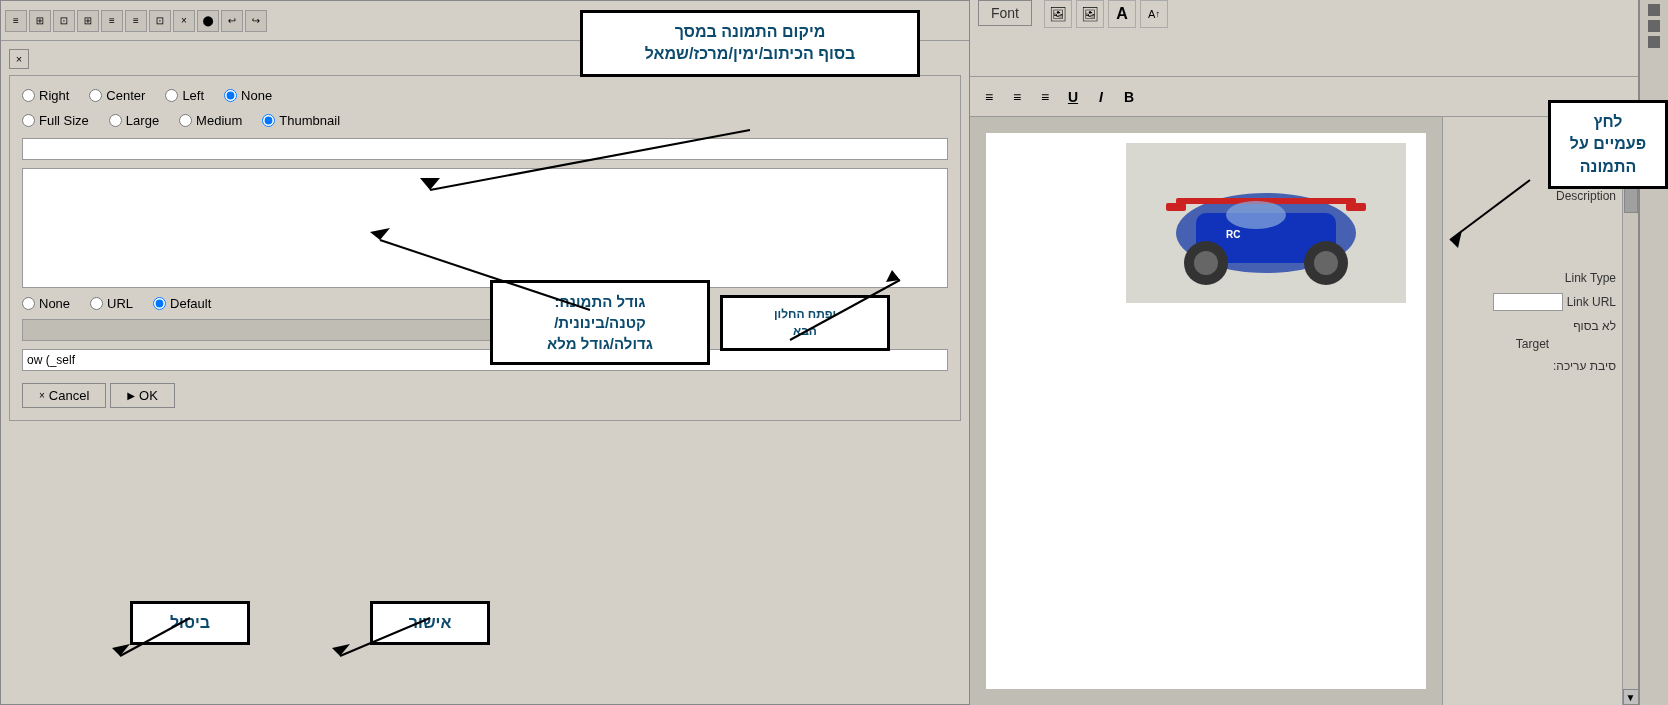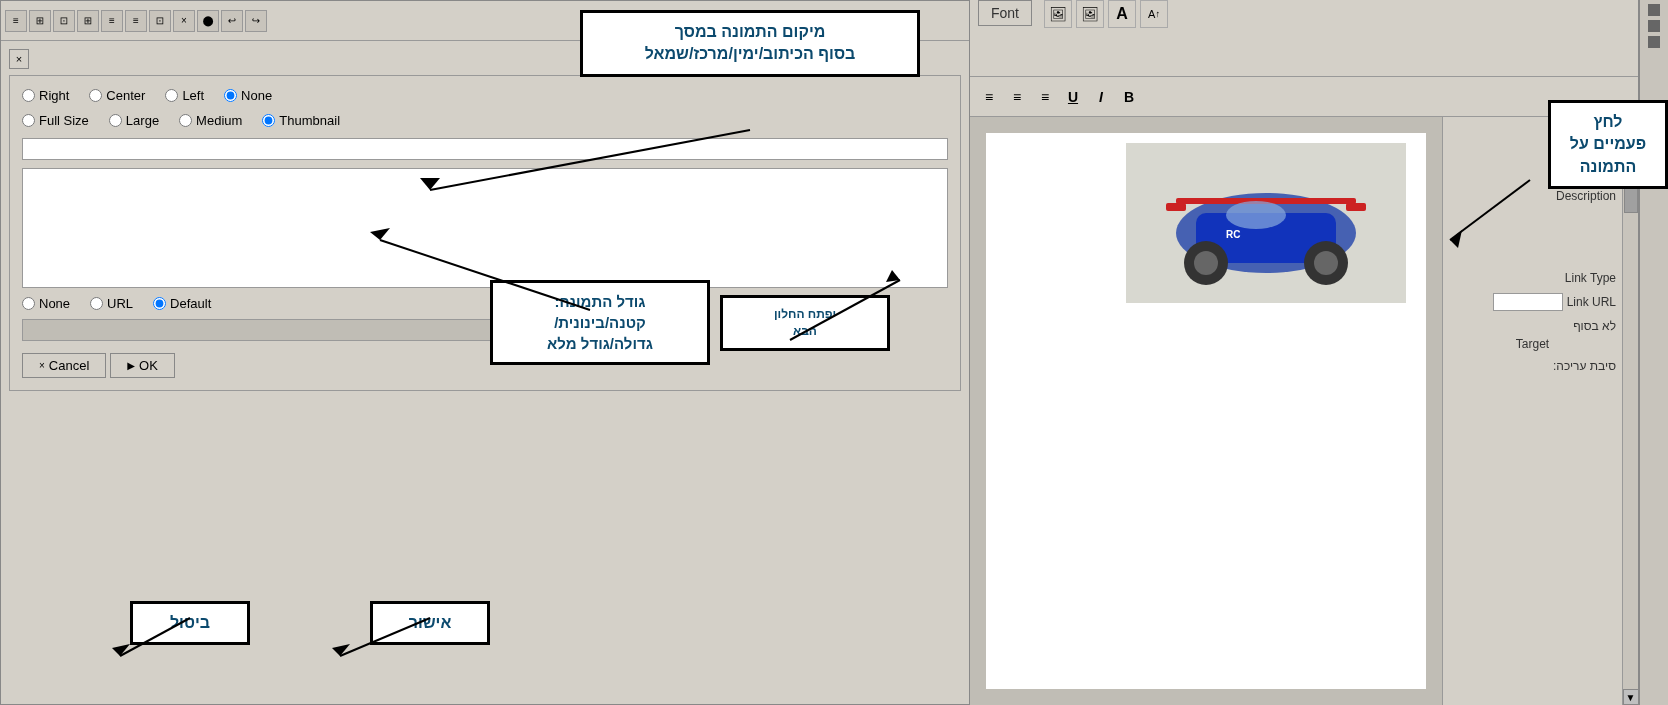--- a/index.html
+++ b/index.html
@@ -388,20 +388,25 @@
             <label>URL</label>
           </div>
           <div class="radio-item">
             <input type="radio" name="linktype" value="default" checked="" style="">
             <label>Default</label>
           </div>
         </div>
 
         <div class="url-bar" style="background:#c0bdb5; border:1px solid #999; height:22px; width:490px; margin-bottom:8px;"></div>
 
+        <div class="field-row">
+          <div class="target-input" style="display:flex;align-items:center;width:490px;height:22px;background:white;border:1px solid #999;padding:0 4px;font-size:12px;">
+            <span>ow (_self</span>
+          </div>
+        </div>
 
         <div class="button-row">
           <div class="btn">
             <span class="btn-icon">×</span>
             <span>Cancel</span>
           </div>
           <div class="btn">
             <span class="btn-icon">▶</span>
             <span>OK</span>
           </div>

